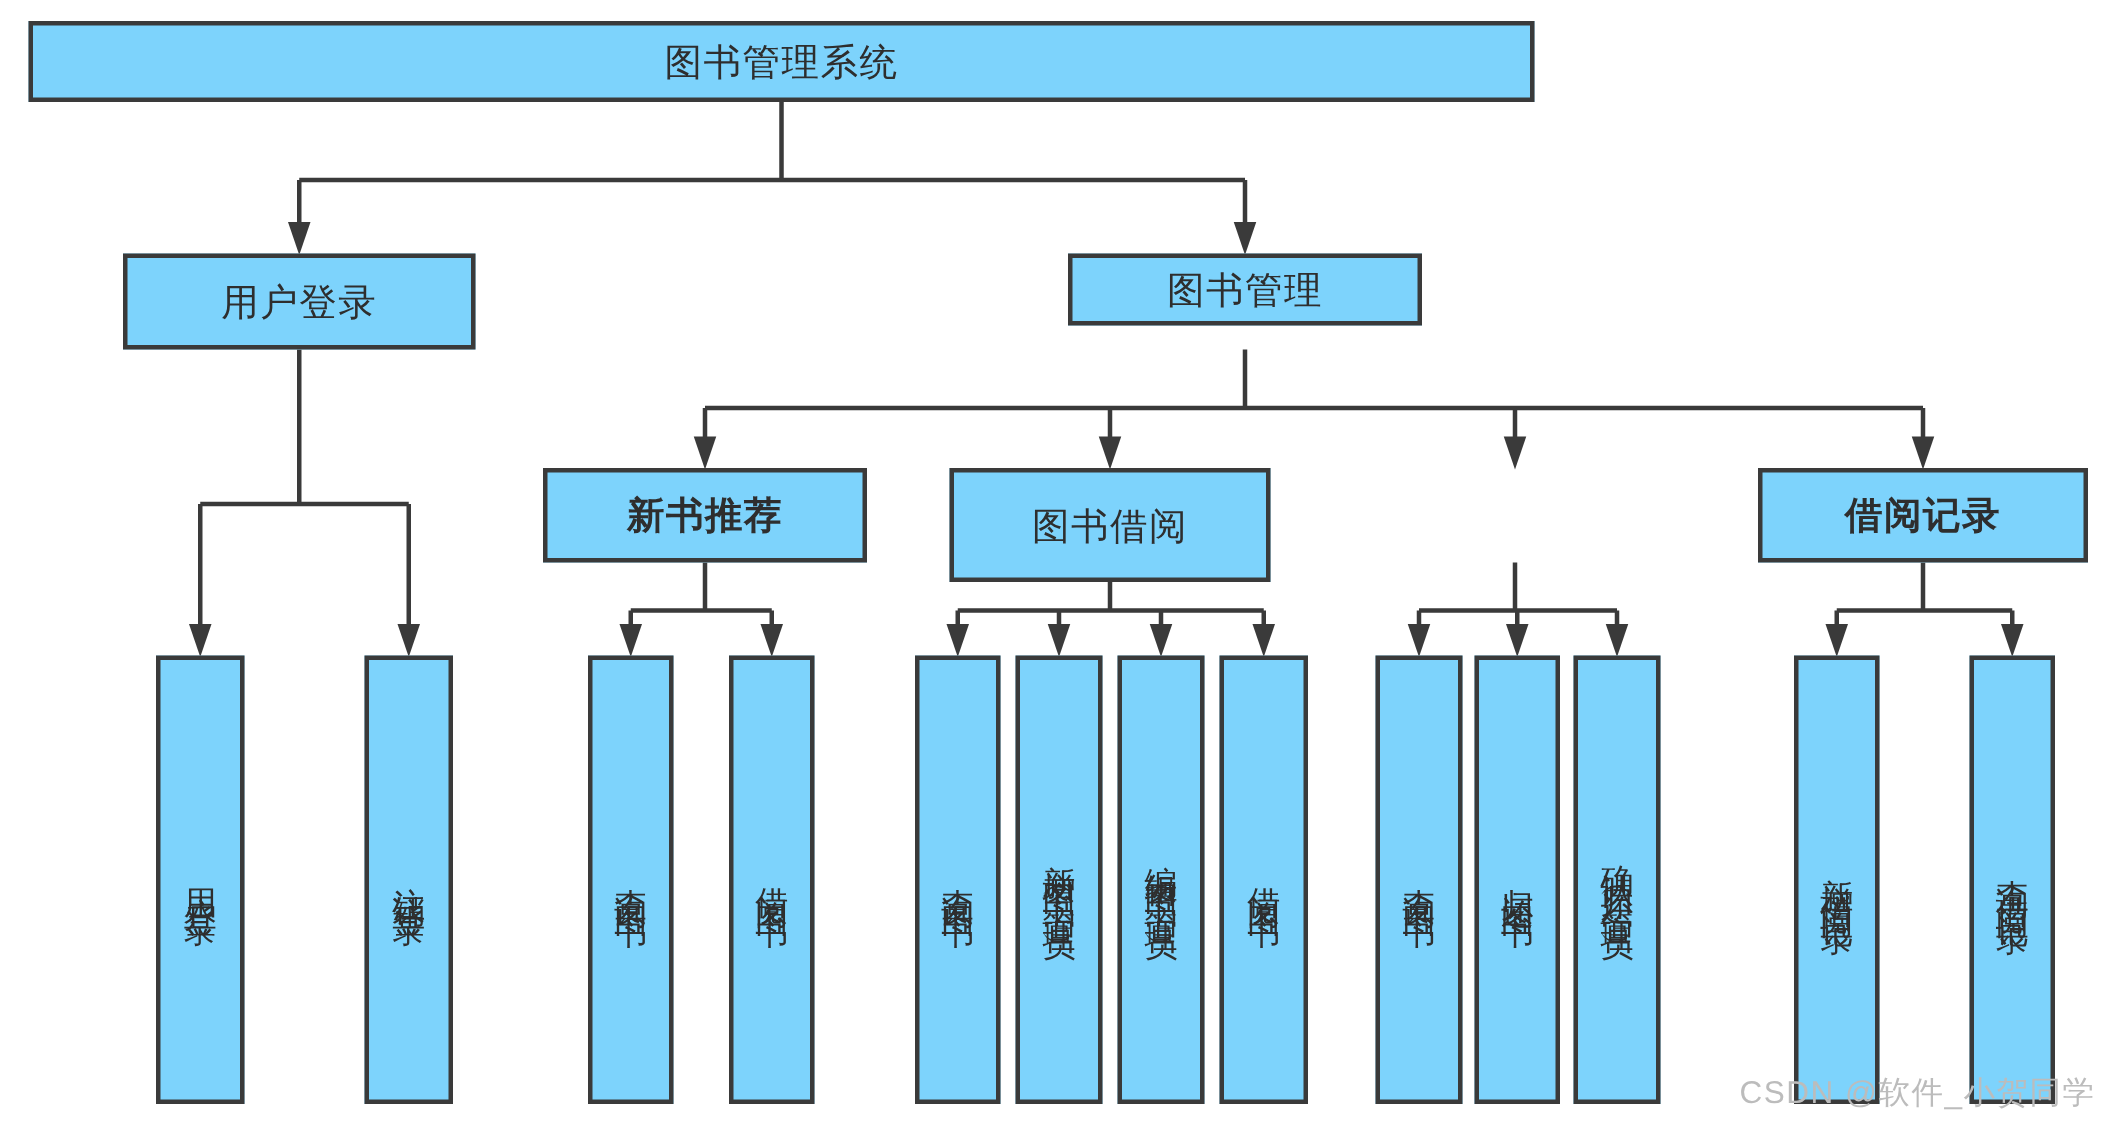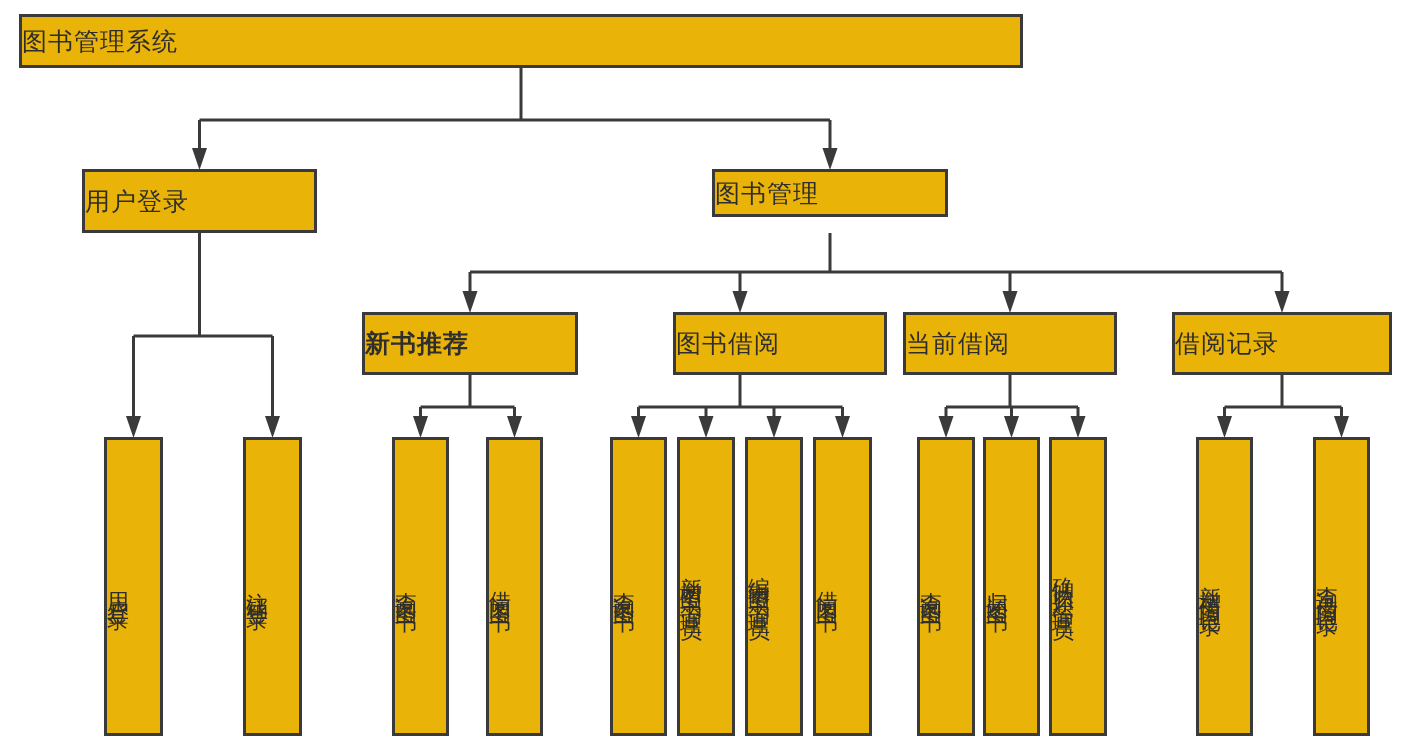--- a/index.html
+++ b/index.html
@@ -32,24 +32,24 @@
     fill: none;
   }
   svg.connectors polygon {
     fill: #3a3a3a;
     stroke: none;
   }
   .node {
     position: absolute;
     box-sizing: border-box;
     border: 3px solid #3a3a3a;
-    background: #eab308;
+    background: #7dd3fc;
     display: flex;
     align-items: center;
-    justify-content: flex-start;
+    justify-content: center;
     color: #2e2e2e;
     overflow: hidden;
   }
   .node.h .node-label {
     font-size: 25px;
     letter-spacing: 1px;
     white-space: nowrap;
   }
   .node.v .node-label {
     writing-mode: vertical-rl;
@@ -107,27 +107,24 @@
     </div>
     <div class="node h" style="left: 82px; top: 169px; width: 235px; height: 64px;">
       <span class="node-label">用户登录</span>
     </div>
     <div class="node h" style="left: 712px; top: 169px; width: 236px; height: 48px;">
       <span class="node-label">图书管理</span>
     </div>
     <div class="node h" style="left: 362px; top: 312px; width: 216px; height: 63px; font-weight: bold;">
       <span class="node-label">新书推荐</span>
     </div>
-    <div class="node h" style="left: 633px; top: 312px; width: 214px; height: 63px; margin-left: 40px;">
+    <div class="node h" style="left: 633px; top: 312px; width: 214px; height: 76px;">
       <span class="node-label">图书借阅</span>
     </div>
-    <div class="node h" style="left: 903px; top: 312px; width: 214px; height: 63px;">
-      <span class="node-label">当前借阅</span>
-    </div>
-    <div class="node h" style="left: 1172px; top: 312px; width: 220px; height: 63px;">
+    <div class="node h" style="left: 1172px; top: 312px; width: 220px; height: 63px; font-weight: bold;">
       <span class="node-label">借阅记录</span>
     </div>
     <div class="node v" style="left: 104px; top: 437px; width: 59px; height: 299px;">
       <span class="node-label">用户登录</span>
     </div>
     <div class="node v" style="left: 243px; top: 437px; width: 59px; height: 299px;">
       <span class="node-label">注销登录</span>
     </div>
     <div class="node v" style="left: 392px; top: 437px; width: 57px; height: 299px;">
       <span class="node-label">查询图书</span>
@@ -155,13 +152,14 @@
     </div>
     <div class="node v" style="left: 1049px; top: 437px; width: 58px; height: 299px;">
       <span class="node-label">确认归还（管理员）</span>
     </div>
     <div class="node v" style="left: 1196px; top: 437px; width: 57px; height: 299px;">
       <span class="node-label">新增借阅记录</span>
     </div>
     <div class="node v" style="left: 1313px; top: 437px; width: 57px; height: 299px;">
       <span class="node-label">查询借阅记录</span>
     </div>
+    <div class="watermark">CSDN @软件_小贺同学</div>
 </div>
 
 </body></html>

